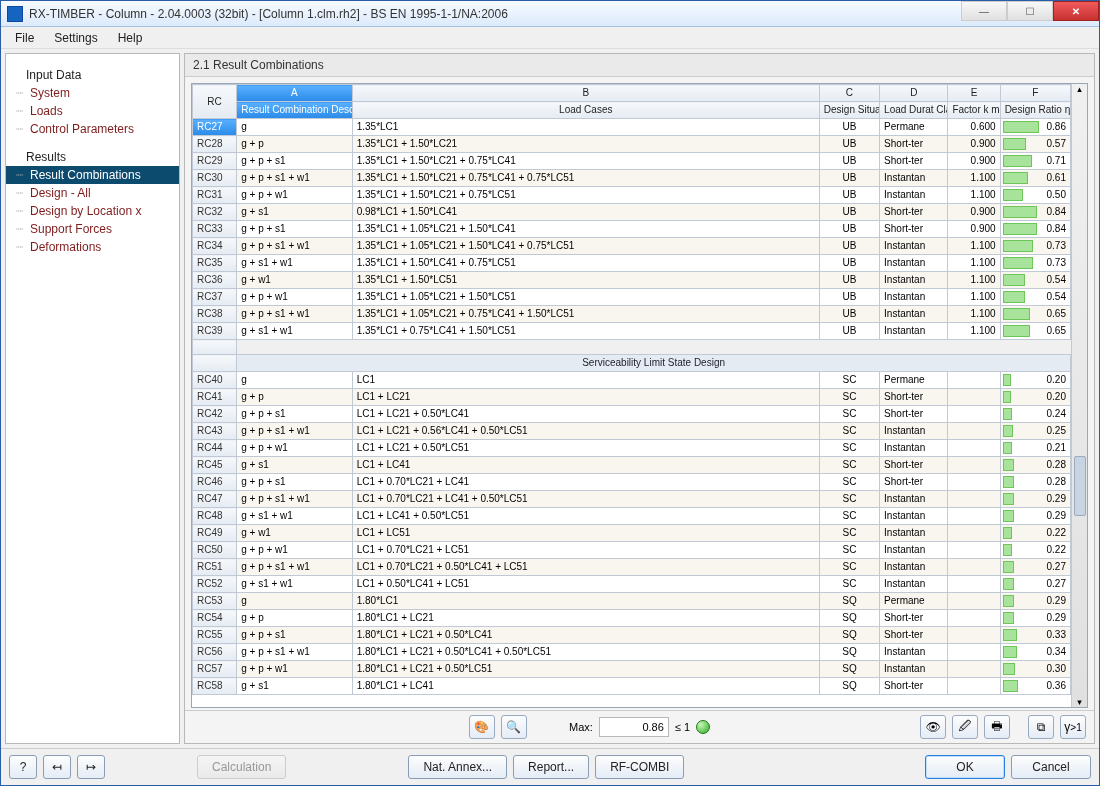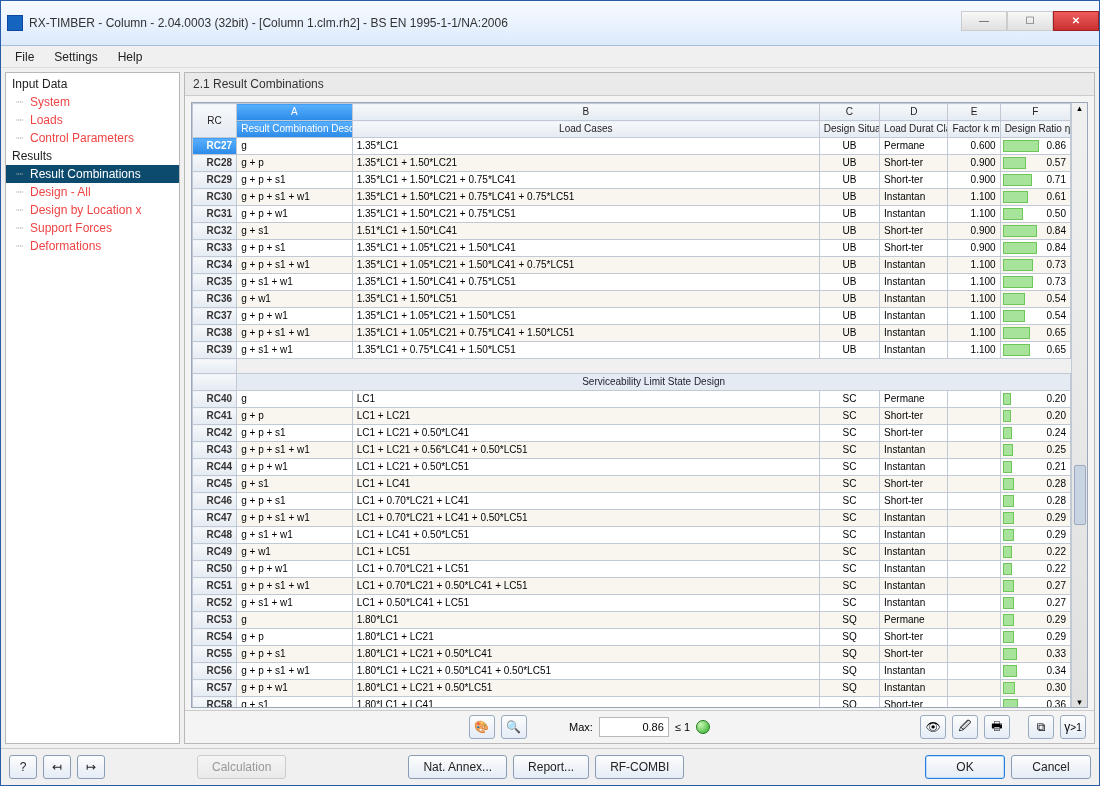--- a/index.html
+++ b/index.html
@@ -1,40 +1,40 @@
 <!DOCTYPE html>
 <html><head>
 <meta charset="utf-8">
 <style>
   * { box-sizing: border-box; font-family: "Segoe UI", Tahoma, sans-serif; }
   html,body { margin:0; padding:0; background:#fff; }
   .window { width:1100px; height:786px; border:1px solid #2a5da8; display:flex; flex-direction:column; background:#f0f0f0; }
-  .titlebar { height:45px; background:linear-gradient(#f7fbff,#dceafc); display:flex; align-items:center; font-size:12px; color:#333; border-bottom:1px solid #a8c0e0; }
+  .titlebar { height:26px; background:linear-gradient(#f7fbff,#dceafc); display:flex; align-items:center; font-size:12px; color:#333; border-bottom:1px solid #a8c0e0; }
   .titlebar .app-icon{ width:16px; height:16px; margin:0 6px; background:#1565c0; border:1px solid #0d47a1; }
   .titlebar .title{ flex:1; }
   .titlebar .btns{ display:flex; }
   .titlebar .tb{ width:46px; height:20px; margin-top:-5px; border:1px solid #ccc; background:linear-gradient(#f8f8f8,#e0e0e0); display:flex; align-items:center; justify-content:center; font-size:10px; color:#555; }
   .titlebar .tb.close{ background:linear-gradient(#ef5b5b,#c83030); color:#fff; border-color:#a02020; font-weight:bold; }
   .menubar { height:22px; display:flex; align-items:center; padding:0 4px; font-size:12px; color:#222; background:#f0f0f0; border-bottom:1px solid #ddd;}
   .menubar span{ padding:2px 10px; }
   .body { flex:1; display:flex; padding:4px; gap:4px; overflow:hidden;}
   .sidebar { width:175px; background:#fff; border:1px solid #b8b8b8; font-size:12px; padding:2px 0; overflow:hidden;}
-  .sidebar .sect{ padding:2px 6px; color:#222; }
-  .sidebar .item{ padding:2px 6px 2px 24px; color:#ef4444; position:relative;}
+  .sidebar .sect{ padding:2px 20px; color:#222;margin-top:10px; }
+  .sidebar .item{ padding:2px 6px 2px 24px; color:#7f1d1d; position:relative;}
   .sidebar .item::before{ content:"┈"; position:absolute; left:10px; color:#aaa;}
   .sidebar .item.sel{ background:#0c4a6e; color:#fff; }
   .main { flex:1; display:flex; flex-direction:column; border:1px solid #b8b8b8; background:#f4f4f4; }
   .panel-title{ font-size:12px; padding:4px 8px; color:#333; background:#eaeaea; border-bottom:1px solid #ccc;}
   .grid-wrap{ flex:1; overflow:hidden; padding:6px 6px 2px 6px; display:flex;}
   .grid-container{ flex:1; border:1px solid #9aa7b8; background:#fff; display:flex; overflow:hidden;}
   table.grid{ border-collapse:collapse; font-size:10px; width:100%; table-layout:fixed;}
   table.grid th, table.grid td{ border:1px solid #c1c9d4; padding:1px 4px; height:15px; line-height:14px; white-space:nowrap; overflow:hidden; text-overflow:clip; background:#fff;}
   table.grid thead th{ background:linear-gradient(#f6f8fb,#e5ebf3); text-align:center; font-weight:normal; color:#222;}
   table.grid thead th.sel{ background:linear-gradient(#5ab0ff,#2a8ae8); color:#fff;}
-  table.grid tbody th.rowh{ background:linear-gradient(#f6f8fb,#e5ebf3); text-align:right; font-weight:bold; color:#333; width:44px;margin-left:45px;}
+  table.grid tbody th.rowh{ background:linear-gradient(#f6f8fb,#e5ebf3); text-align:left; font-weight:normal; color:#333; width:44px;margin-left:45px;}
   table.grid tbody tr.alt td{ background:#f8f6ee; }
   table.grid tbody tr.sel th{ background:linear-gradient(#5ab0ff,#2a8ae8); color:#fff;}
   td.c-center{ text-align:center;}
   td.c-right{ text-align:right;}
   td.ratio{ position:relative; text-align:right; padding-right:4px;}
   td.ratio .bar{ position:absolute; left:2px; top:2px; bottom:2px; background:#a7e39b; border:1px solid #6ec65b; }
   td.ratio .val{ position:relative;}
   tr.section td{ background:#e5ebf3 !important; color:#223; font-weight:normal;text-align:center;}
   tr.spacer td{ background:#f0f0f0; border-left:none; border-right:none;}
   .scroll-stub{ width:16px; background:linear-gradient(#f0f0f0,#e0e0e0); border-left:1px solid #c1c9d4; display:flex; flex-direction:column; align-items:center; justify-content:space-between; font-size:9px;}
@@ -164,21 +164,21 @@
                     <td>g + p + w1</td>
                     <td>1.35*LC1 + 1.50*LC21 + 0.75*LC51</td>
                     <td class="c-center">UB</td>
                     <td>Instantan</td>
                     <td class="c-right">1.100</td>
                     <td class="ratio"><div class="bar" style="width:30%"></div><span class="val">0.50</span></td>
                   </tr>
                   <tr class="alt">
                     <th class="rowh">RC32</th>
                     <td>g + s1</td>
-                    <td>1.51*LC1 + 1.50*LC41</td>
+                    <td>0.98*LC1 + 1.50*LC41</td>
                     <td class="c-center">UB</td>
                     <td>Short-ter</td>
                     <td class="c-right">0.900</td>
                     <td class="ratio"><div class="bar" style="width:50%"></div><span class="val">0.84</span></td>
                   </tr>
                   <tr class="">
                     <th class="rowh">RC33</th>
                     <td>g + p + s1</td>
                     <td>1.35*LC1 + 1.05*LC21 + 1.50*LC41</td>
                     <td class="c-center">UB</td>

